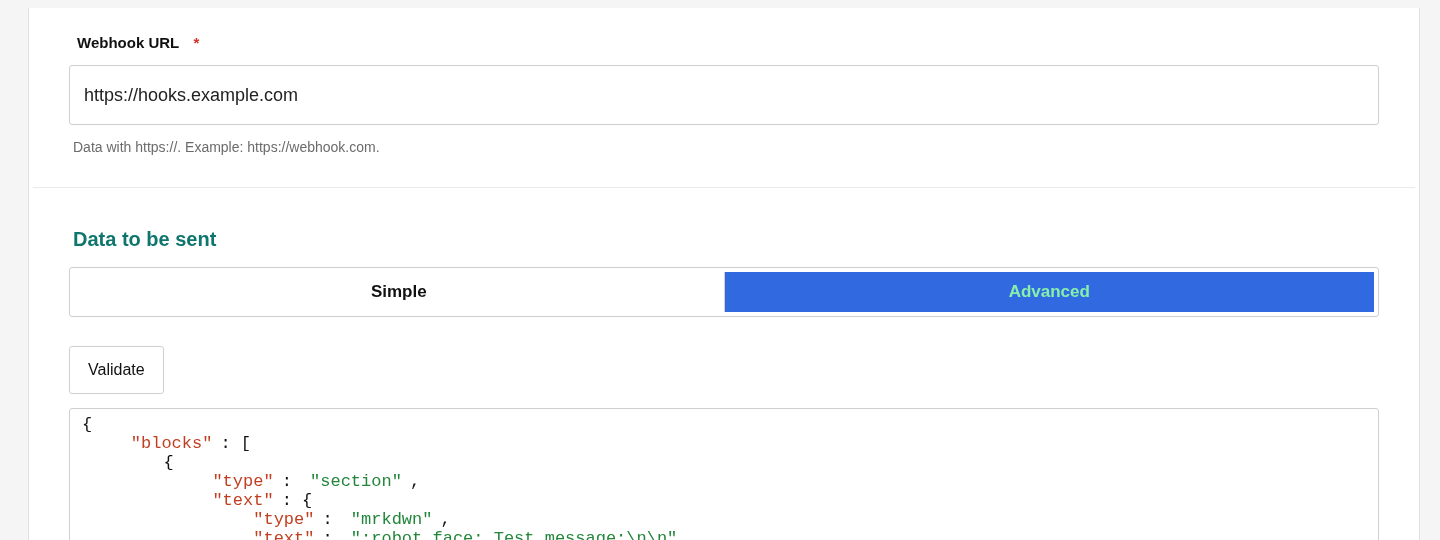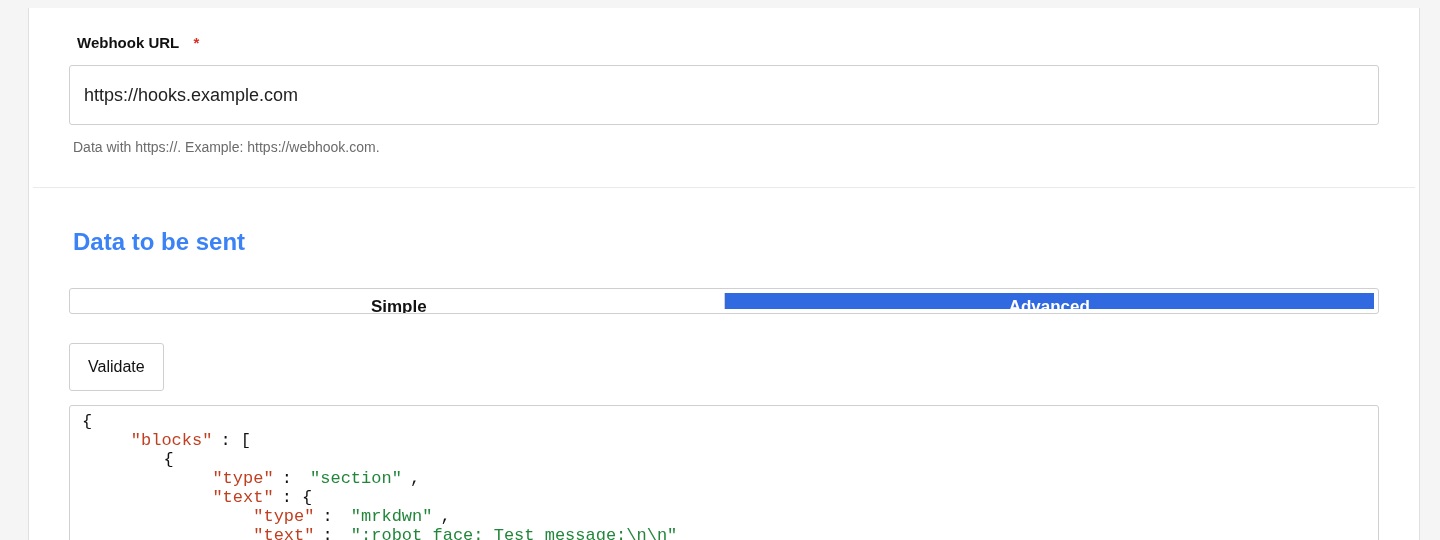--- a/index.html
+++ b/index.html
@@ -46,49 +46,49 @@
       font-size: 18px;
       color: #222;
       font-family: inherit;
     }
     .helper {
       font-size: 14px;
       color: #6b6b6b;
       margin-top: 10px;
     }
     .section-heading {
-      font-size: 24px;
+      font-size: 20px;
       font-weight: 700;
-      color: #3b82f6;
-      margin-bottom: 28px;
+      color: #0f766e;
+      margin-bottom: 12px;
     }
     .segmented {
       display: flex;
       width: 100%;
       border: 1px solid #cfcfcf;
       border-radius: 3px;
       overflow: hidden;
-      height: 26px;
+      height: 50px;
     }
     .segmented button {
       flex: 1;
       border: none;
       background: #fff;
       font-size: 17px;
       font-weight: 600;
       color: #111;
       cursor: pointer;
       font-family: inherit;
     }
     .segmented button + button {
       border-left: 1px solid #cfcfcf;
     }
     .segmented button.active {
       background: #3169e0;
-      color: #ffffff;
+      color: #86efac;
     }
     .validate-btn {
       margin-top: 29px;
       height: 48px;
       padding: 0 18px;
       border: 1px solid #cfcfcf;
       background: #fff;
       font-size: 16px;
       font-weight: 500;
       color: #111;

